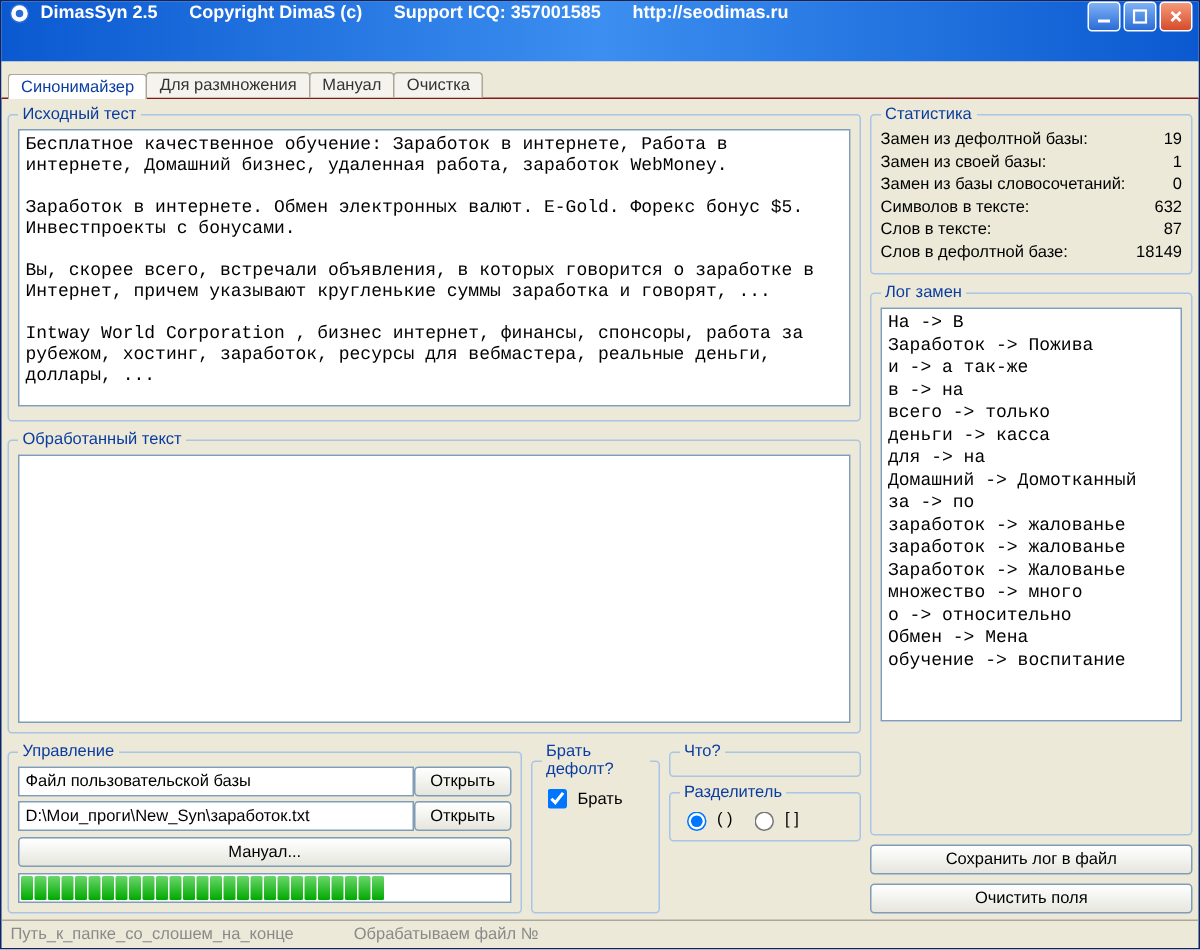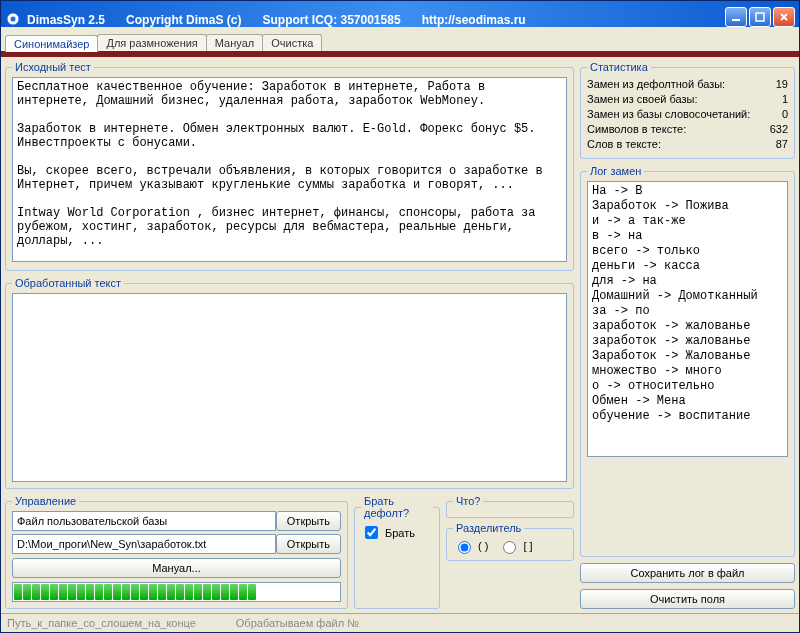--- a/index.html
+++ b/index.html
@@ -1,25 +1,25 @@
 <!DOCTYPE html>
 <html><head>
 <meta charset="utf-8">
 <style>
   html,body{margin:0;padding:0;font-family:Tahoma,Arial,sans-serif;font-size:11px;background:#ece9d8;color:#000}
   .window{width:800px;height:633px;box-sizing:border-box;border:1px solid #0a246a;background:#ece9d8;display:flex;flex-direction:column}
-  .titlebar{height:26px;background:linear-gradient(to right,#0b59d0,#3c8ef0,#0b59d0);display:flex;align-items:flex-end;padding:0 4px;color:#fff;font-weight:bold}
+  .titlebar{height:40px;background:linear-gradient(to right,#0b59d0,#3c8ef0,#0b59d0);display:flex;align-items:flex-start;padding:0 4px;color:#fff;font-weight:bold}
   .titlebar .icon{width:16px;height:16px;margin-right:6px;display:inline-flex;align-items:center;justify-content:center}
   .titlebar .title{flex:1;white-space:nowrap;overflow:hidden}
   .titlebar .t-part{margin-right:18px;font-size:12px}
   .winbtns{display:flex;gap:2px}
   .winbtn{width:20px;height:18px;border:1px solid #fff;border-radius:3px;display:flex;align-items:center;justify-content:center;font-weight:bold;font-size:10px}
   .winbtn.min,.winbtn.max{background:linear-gradient(#7fb2f5,#2a6cd6)}
   .winbtn.close{background:linear-gradient(#f59a7a,#d64b2a)}
-  .tabs{display:flex;align-items:flex-end;padding:2px 4px 0 4px;background:#ece9d8;border-bottom:6px solid #7f1d1d;height:22px}
+  .tabs{display:flex;align-items:flex-end;padding:2px 4px 0 4px;background:#ece9d8;border-bottom:1px solid #7f1d1d;height:22px}
   .tab{padding:2px 8px;border:1px solid #aca899;border-bottom:none;background:#f4f3ee;border-top-left-radius:3px;border-top-right-radius:3px;margin-right:-1px;color:#333;cursor:pointer;font-size:11px}
   .tab.active{background:#fff;color:#0b3da0;position:relative;top:1px}
   .client{flex:1;display:flex;padding:4px;gap:6px;min-height:0}
   .col-left{flex:1;display:flex;flex-direction:column;gap:6px;min-width:0}
   .col-right{width:215px;display:flex;flex-direction:column;gap:6px}
   fieldset{border:1px solid #a9c5e6;border-radius:3px;margin:0;padding:4px 6px 6px 6px;background:#ece9d8;box-sizing:border-box}
   legend{color:#0b3da0;font-size:11px;padding:0 3px}
   textarea{width:100%;box-sizing:border-box;resize:none;font-family:'Courier New',monospace;font-size:12px;border:1px solid #7f9db9;background:#fff;padding:2px 4px}
   .ta-src{height:185px}
   .ta-out{height:175px}
@@ -191,20 +191,24 @@
               <span>0</span>
             </div>
             <div class="stats-row">
               <span>Символов в тексте:</span>
               <span>632</span>
             </div>
             <div class="stats-row">
               <span>Слов в тексте:</span>
               <span>87</span>
             </div>
+            <div class="stats-row">
+              <span>Слов в дефолтной базе:</span>
+              <span>18149</span>
+            </div>
           </div>
       </fieldset>
 
       <fieldset style="flex:1;display:flex;flex-direction:column;min-height:0">
         <legend>Лог замен</legend>
         <div class="logbox" id="logbox">На -&gt; В
 Заработок -&gt; Пожива
 и -&gt; а так-же
 в -&gt; на
 всего -&gt; только

